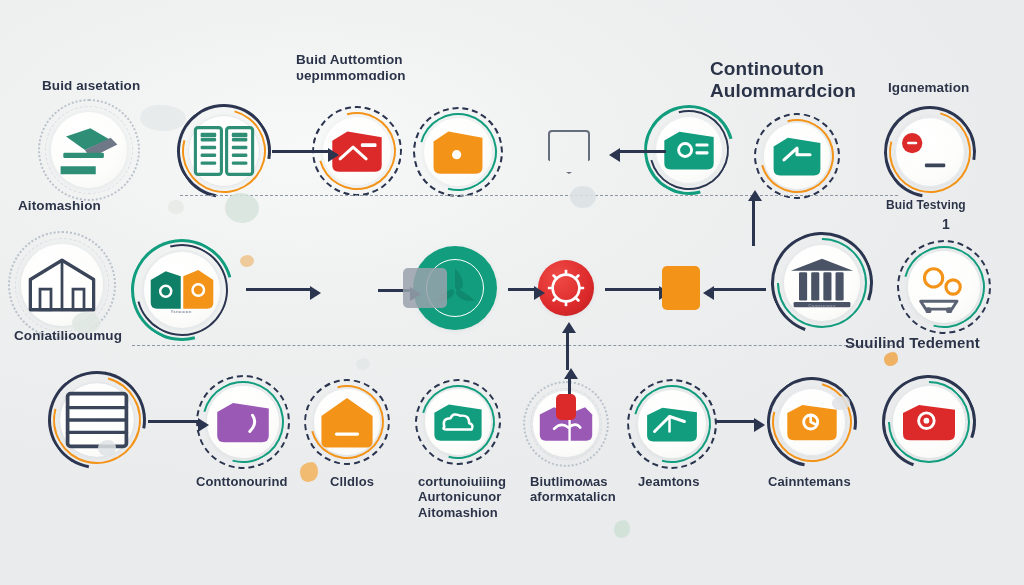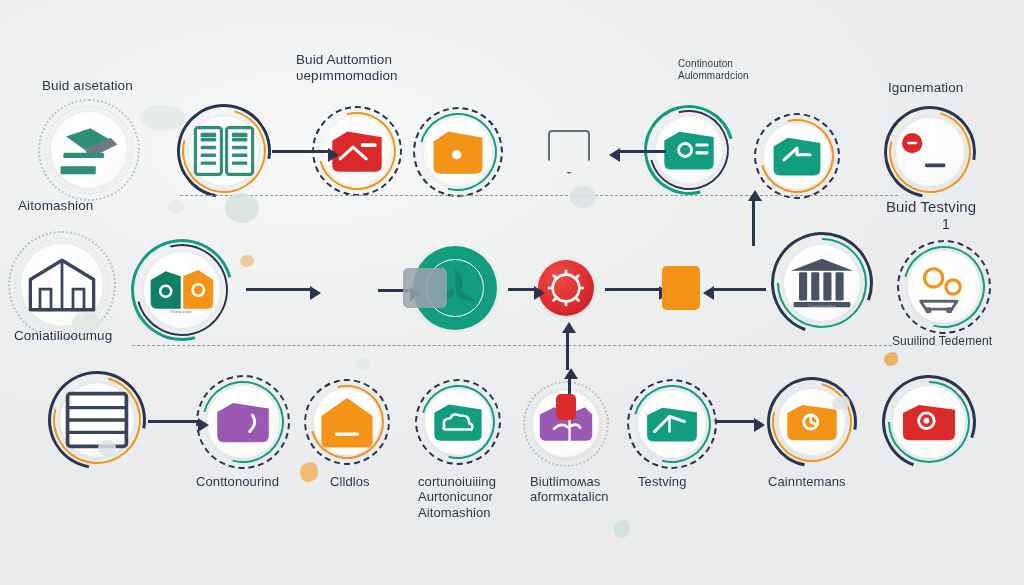--- a/index.html
+++ b/index.html
@@ -8,21 +8,21 @@
     font-family:"Liberation Sans", sans-serif;
     background:
       radial-gradient(ellipse 70% 60% at 30% 25%, #f7f8f8 0%, #eff1f1 45%, #e9ebec 100%),
       #edeff0;
     position:relative;
   }
   #stage{position:absolute;inset:0;}
   .lbl{
     position:absolute;
     color:#2b3348;
-    font-weight:400;
+    font-weight:700;
     letter-spacing:.1px;
     line-height:1.18;
     white-space:pre-line;
     text-shadow:0 0 1px rgba(255,255,255,.75);
   }
   .node{position:absolute;border-radius:50%;}
   .disc{
     position:absolute;border-radius:50%;
     background:radial-gradient(circle at 38% 32%, #ffffff 0%, #fdfdfc 58%, #f4f4f2 100%);
     box-shadow:0 1px 5px rgba(40,50,70,.07);
@@ -374,32 +374,32 @@
     <div class="blob" style="left: 240px; top: 255px; width: 14px; height: 12px; background: rgb(239, 194, 138); opacity: 0.85; border-radius: 55% 45% 53% 47% / 50%;"></div>
     <div class="blob" style="left: 98px; top: 440px; width: 18px; height: 16px; background: rgb(223, 227, 229); opacity: 0.85; border-radius: 58% 43% 54% 46% / 50%;"></div>
     <div class="blob" style="left: 356px; top: 358px; width: 14px; height: 12px; background: rgb(227, 230, 232); opacity: 0.85; border-radius: 61% 41% 55% 45% / 50%;"></div>
     <div class="blob" style="left: 614px; top: 520px; width: 16px; height: 18px; background: rgb(207, 224, 214); opacity: 0.85; border-radius: 64% 39% 56% 44% / 50%;"></div>
     <div class="blob" style="left: 832px; top: 396px; width: 18px; height: 14px; background: rgb(223, 226, 229); opacity: 0.85; border-radius: 67% 37% 57% 43% / 50%;"></div>
     <div class="blob" style="left: 300px; top: 462px; width: 18px; height: 20px; background: rgb(242, 180, 92); opacity: 0.85; border-radius: 70% 35% 58% 42% / 50%;"></div>
     <div class="blob" style="left: 884px; top: 352px; width: 14px; height: 14px; background: rgb(240, 168, 78); opacity: 0.85; border-radius: 73% 33% 59% 41% / 50%;"></div>
     <div class="lbl" style="left: 42px; top: 78px; font-size: 13.5px;">Buid aısetation</div>
     <div class="lbl" style="left: 296px; top: 52px; font-size: 13.5px;">Buid Auttomtion
 υepımmomɑdion</div>
-    <div class="lbl" style="left: 678px; top: 58px; font-size: 10px;">Continouton
+    <div class="lbl" style="left: 710px; top: 58px; font-size: 19px;">Continouton
 Aulommardcion</div>
     <div class="lbl" style="left: 888px; top: 80px; font-size: 13.5px;">Igɑnemation</div>
     <div class="lbl" style="left: 18px; top: 198px; font-size: 13.5px;">Aitomashion</div>
-    <div class="lbl" style="left: 886px; top: 198px; font-size: 15px;">Buid Testving</div>
+    <div class="lbl" style="left: 886px; top: 198px; font-size: 12px;">Buid Testving</div>
     <div class="lbl" style="left: 942px; top: 216px; font-size: 14px;">1</div>
     <div class="lbl" style="left: 14px; top: 328px; font-size: 13.5px;">Coniatiliooumug</div>
-    <div class="lbl" style="left: 892px; top: 334px; font-size: 12px;">Suuilind Tedement</div>
+    <div class="lbl" style="left: 845px; top: 334px; font-size: 15px;">Suuilind Tedement</div>
     <div class="lbl" style="left: 196px; top: 474px; font-size: 13px;">Conttonourind</div>
     <div class="lbl" style="left: 330px; top: 474px; font-size: 13px;">Clldlos</div>
     <div class="lbl" style="left: 418px; top: 474px; font-size: 13px;">cortunoiuiiing
 Aurtonicunor
 Aitomashion</div>
     <div class="lbl" style="left: 530px; top: 474px; font-size: 13px;">Biutlimoʍas
 aformxatalicn</div>
-    <div class="lbl" style="left: 638px; top: 474px; font-size: 13px;">Testving</div>
+    <div class="lbl" style="left: 638px; top: 474px; font-size: 13px;">Jeamtons</div>
     <div class="lbl" style="left: 768px; top: 474px; font-size: 13px;">Cainntemans</div>
     <div class="micro" style="left: 155px; top: 309px; width: 52px;">Yɛnoɔıɒn</div>
     <div class="micro" style="left: 796px; top: 303px; width: 52px;">Cɒnoscıʌoır</div>
   </div>
 
 </body></html>

